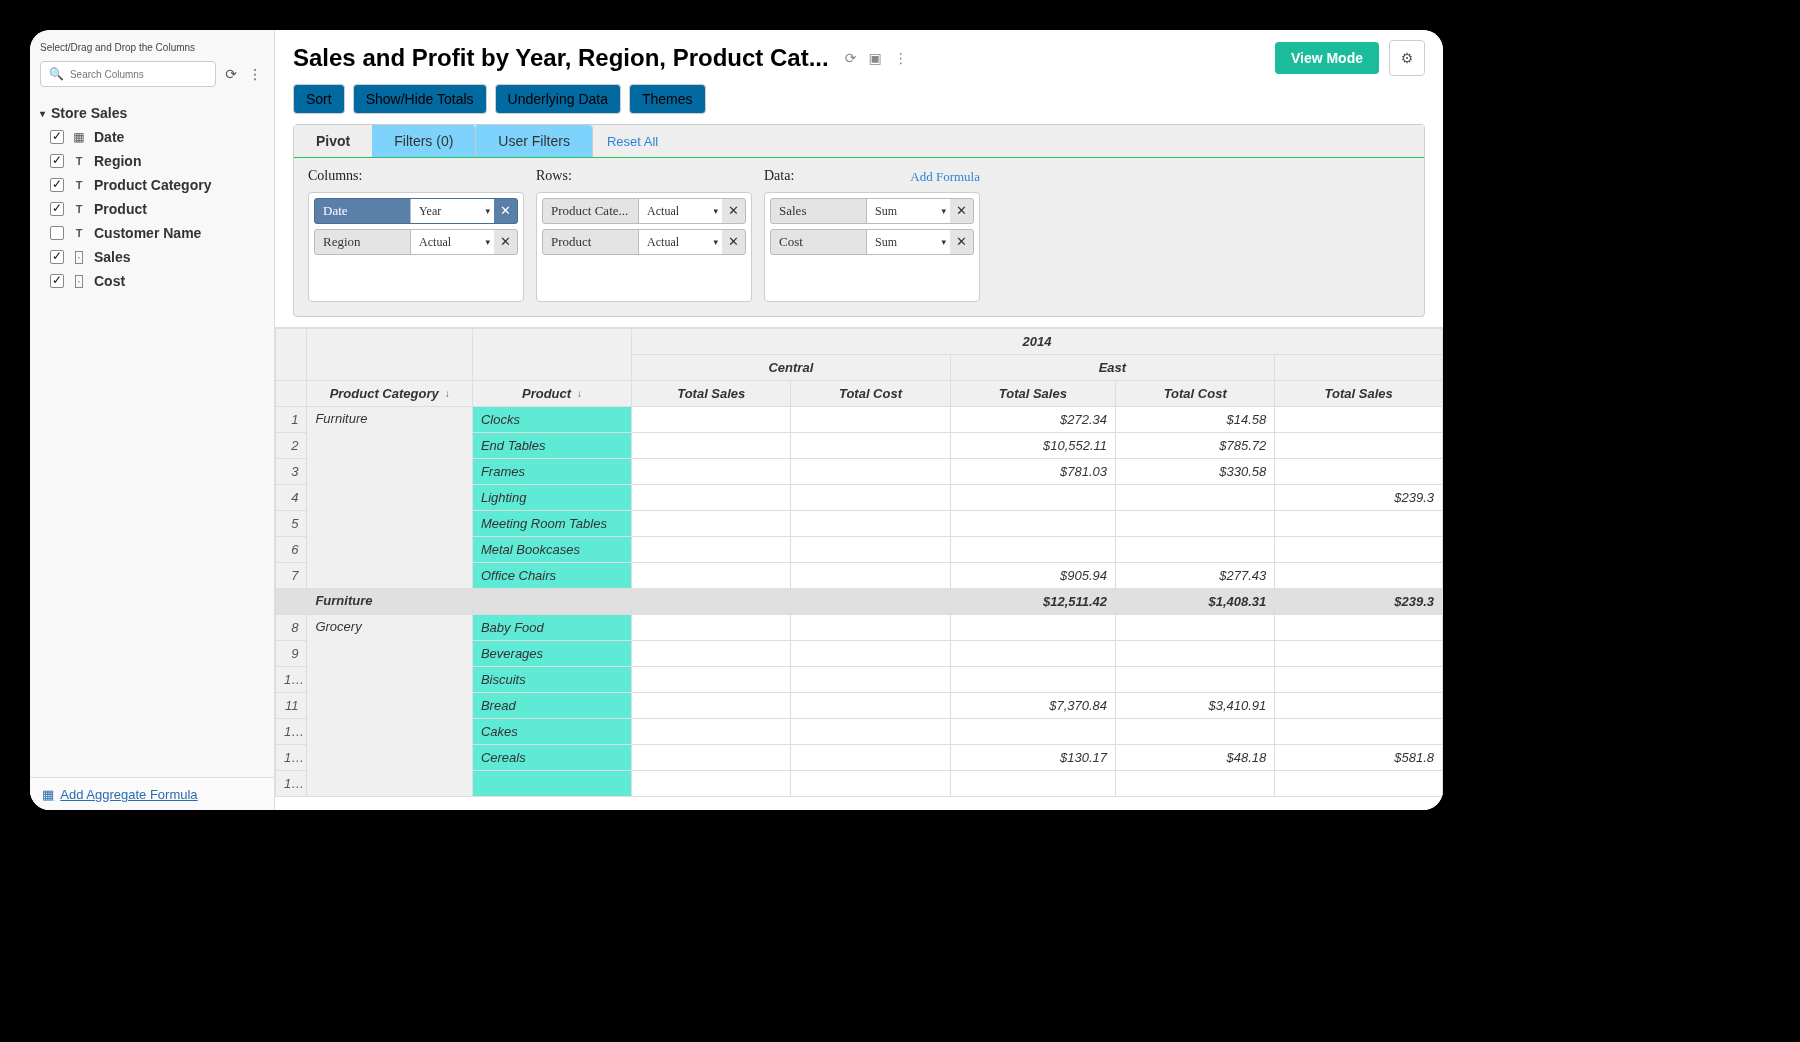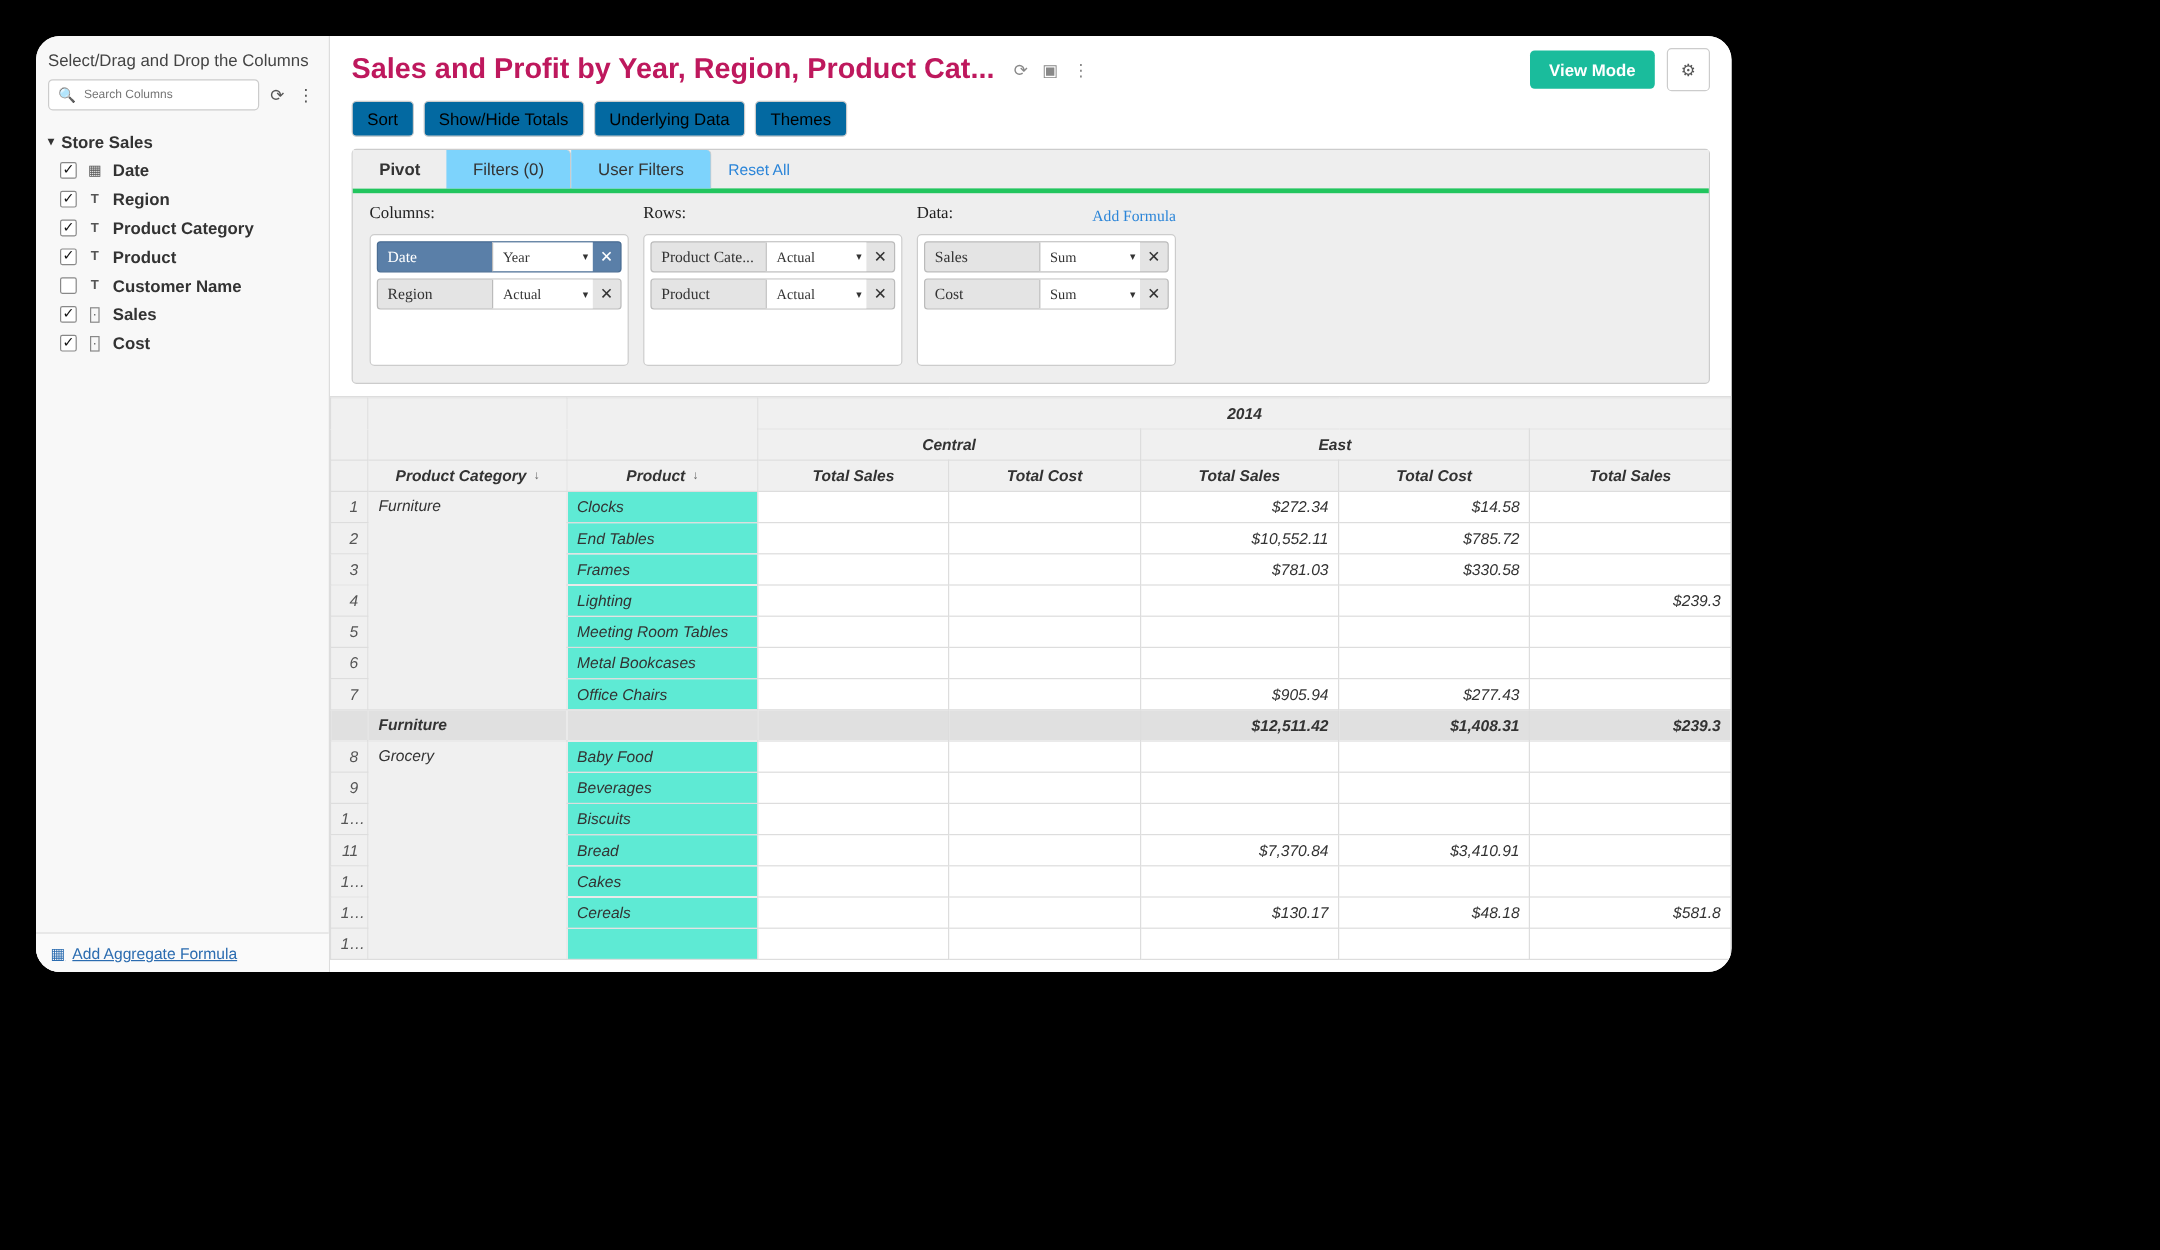--- a/index.html
+++ b/index.html
@@ -1,50 +1,50 @@
 <!DOCTYPE html>
 <html><head>
 <meta charset="utf-8">
 <style>
   * { box-sizing: border-box; margin: 0; padding: 0; }
   body { font-family: -apple-system, "Segoe UI", Helvetica, Arial, sans-serif; font-size: 14px; color: #333; background: #000; padding: 30px; }
   .app { width: 1413px; height: 780px; background: #fff; border-radius: 20px; box-shadow: 0 15px 30px rgba(0,0,0,0.5); display: flex; overflow: hidden; }
   
   
   .sidebar { width: 245px; border-right: 1px solid #ddd; background: #f8f8f8; display: flex; flex-direction: column; }
-  .sb-header { padding: 12px 10px 8px; font-size: 14px; color: #444; }
+  .sb-header { padding: 12px 10px 8px; font-size: 10px; color: #444; }
   .sb-searchrow { display: flex; align-items: center; gap: 6px; padding: 0 10px 10px; }
   .sb-search { flex: 1; display: flex; align-items: center; background: #fff; border: 1px solid #ccc; border-radius: 4px; padding: 4px 8px; height: 26px; }
   .sb-search input { border: none; outline: none; flex: 1; font-size: 10px; margin-left: 6px; }
   .icon-btn { width: 18px; height: 18px; display: inline-flex; align-items: center; justify-content: center; color: #555; cursor: pointer; }
   .sb-group { padding: 4px 10px; }
   .sb-group-title { display: flex; align-items: center; gap: 6px; font-weight: 700; padding: 4px 0; cursor: pointer; }
   .sb-item { display: flex; align-items: center; gap: 8px; padding: 4px 0 4px 10px; cursor: pointer; }
   .chk { width: 14px; height: 14px; border: 1px solid #888; border-radius: 2px; background: #fff; position: relative; flex-shrink: 0; }
   .chk.checked::after { content: "✓"; position: absolute; top: -2px; left: 1px; font-size: 12px; color: #111; }
   .field-icon { width: 14px; font-size: 11px; color: #555; text-align: center; flex-shrink: 0; }
   .field-label { font-weight: 600; font-size: 14px; }
   .sb-bot { margin-top: auto; border-top: 1px solid #ddd; background: #fafafa; padding: 8px 12px; }
   .add-formula { color: #2b6cb0; text-decoration: underline; font-size: 13px; display: inline-flex; align-items: center; gap: 6px; }
   
   
   .main { flex: 1; display: flex; flex-direction: column; overflow: hidden; background: #fff;}
   .topbar { display: flex; align-items: center; padding: 10px 18px 8px; gap: 10px; }
-  .title   { font-size: 24px; font-weight: 800; color: #be185d; }
+  .title   { font-size: 24px; font-weight: 800; color: #000000; }
   .title-icons { display: flex; gap: 12px; color: #888; margin-left: 6px; }
   .title-icons span { cursor: pointer; }
   .spacer { flex: 1; }
   .btn-primary { background: #1abc9c; color: #fff; border: none; border-radius: 4px; padding: 8px 16px; font-weight: 600; font-size: 14px; cursor: pointer; }
   .gear-btn { width: 36px; height: 36px; border: 1px solid #ccc; border-radius: 4px; display: flex; align-items: center; justify-content: center; color: #555; cursor: pointer; }
   
   .toolbar { display: flex; gap: 8px; padding: 0 18px 10px; }
   .tool-btn { background: #0369a1; border: 1px solid #ccc; border-radius: 4px; padding: 6px 12px; font-size: 14px; cursor: pointer; }
   
   .pivot-area { border: 1px solid #ccc; border-radius: 4px; margin: 0 18px 10px; background: #eee; }
-  .tabs { display: flex; align-items: center; border-bottom: 4px solid #22c55e; background: #eee; }
+  .tabs { display: flex; align-items: center; border-bottom: 1px solid #22c55e; background: #eee; }
   .tab { padding: 8px 22px; font-size: 14px; cursor: pointer; border-right: 1px solid #ccc; background: #7dd3fc; }
   .tab.active { background: #eee; font-weight: 600; border-right: none;}
   .tab:not(.active){ border-top-right-radius:4px; }
   .link-reset { color: #2b85d8; font-size: 13px; padding: 0 14px; cursor: pointer; }
   
   .pivot-boxes { display: flex; gap: 12px; padding: 10px 14px 14px; font-family: Liberation Serif, serif; }
   .pivot-col { display: flex; flex-direction: column; gap: 6px; }
   .pivot-label-row { display:flex; justify-content:space-between; align-items:center;}
   .pivot-label { font-size: 14px; color: #222; padding-bottom: 2px; }
   .add-formula-link{ color:#2b85d8; font-size:13px; cursor:pointer;}

